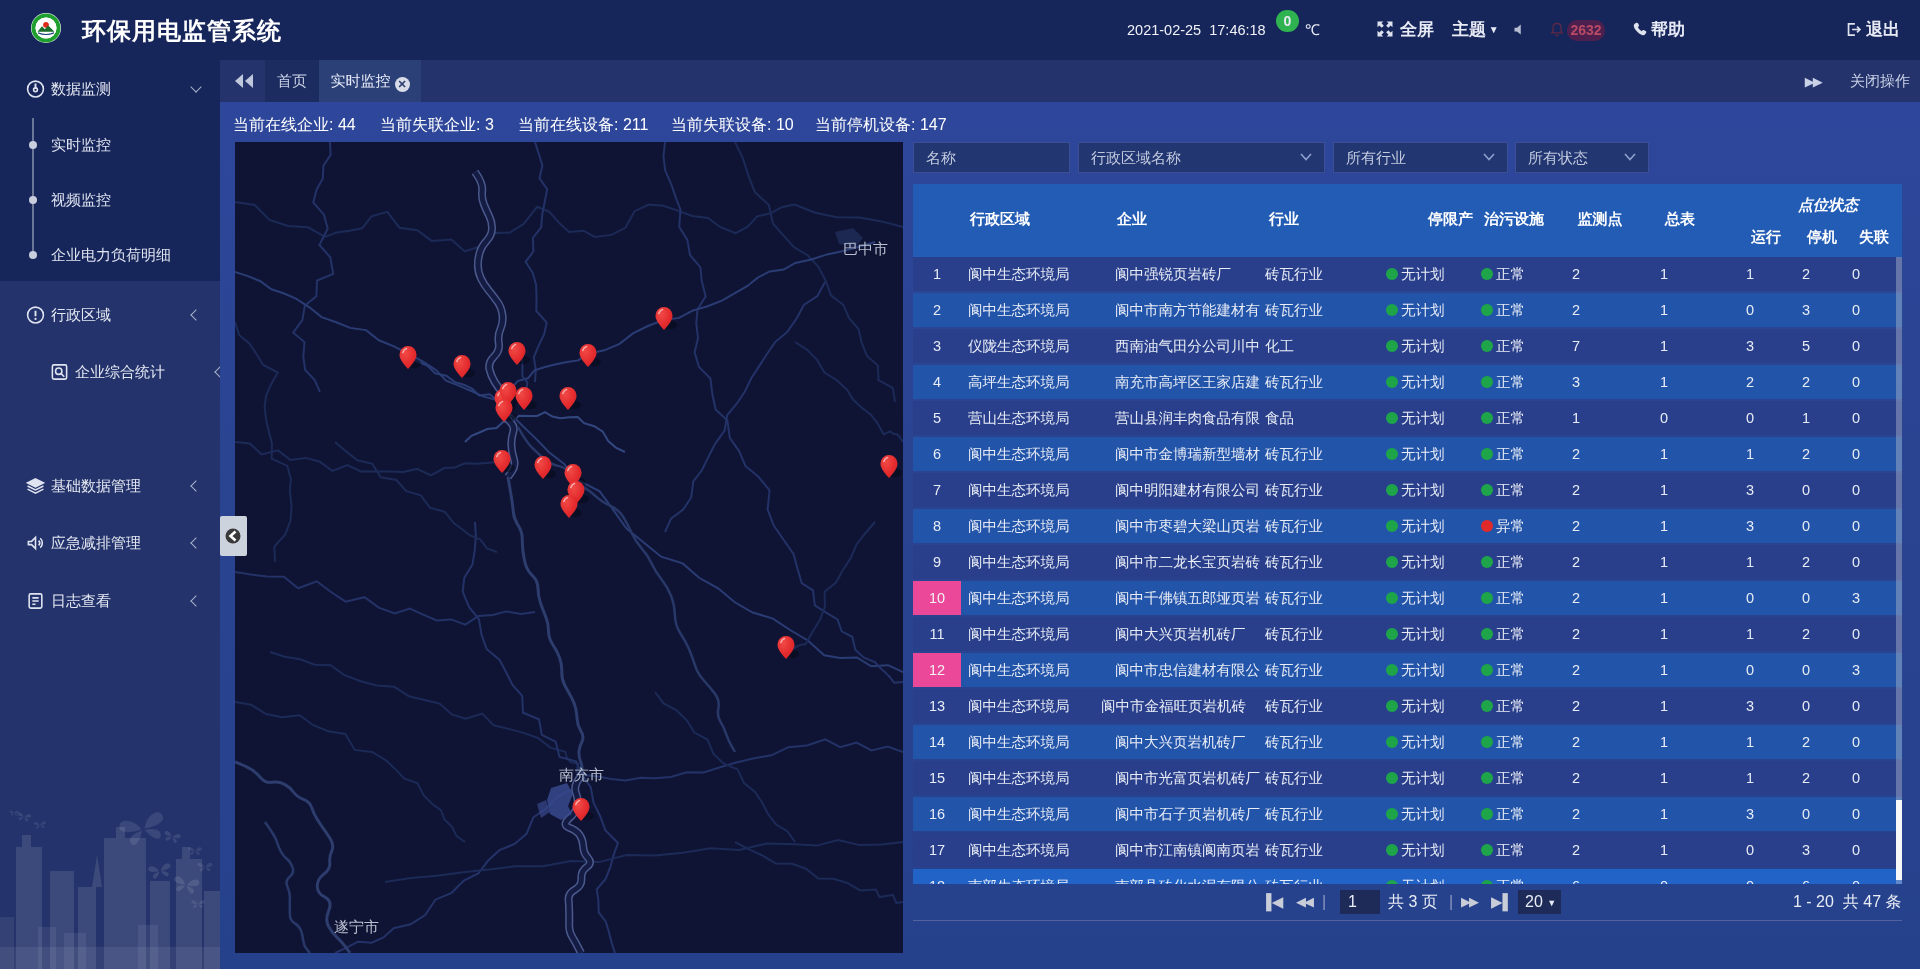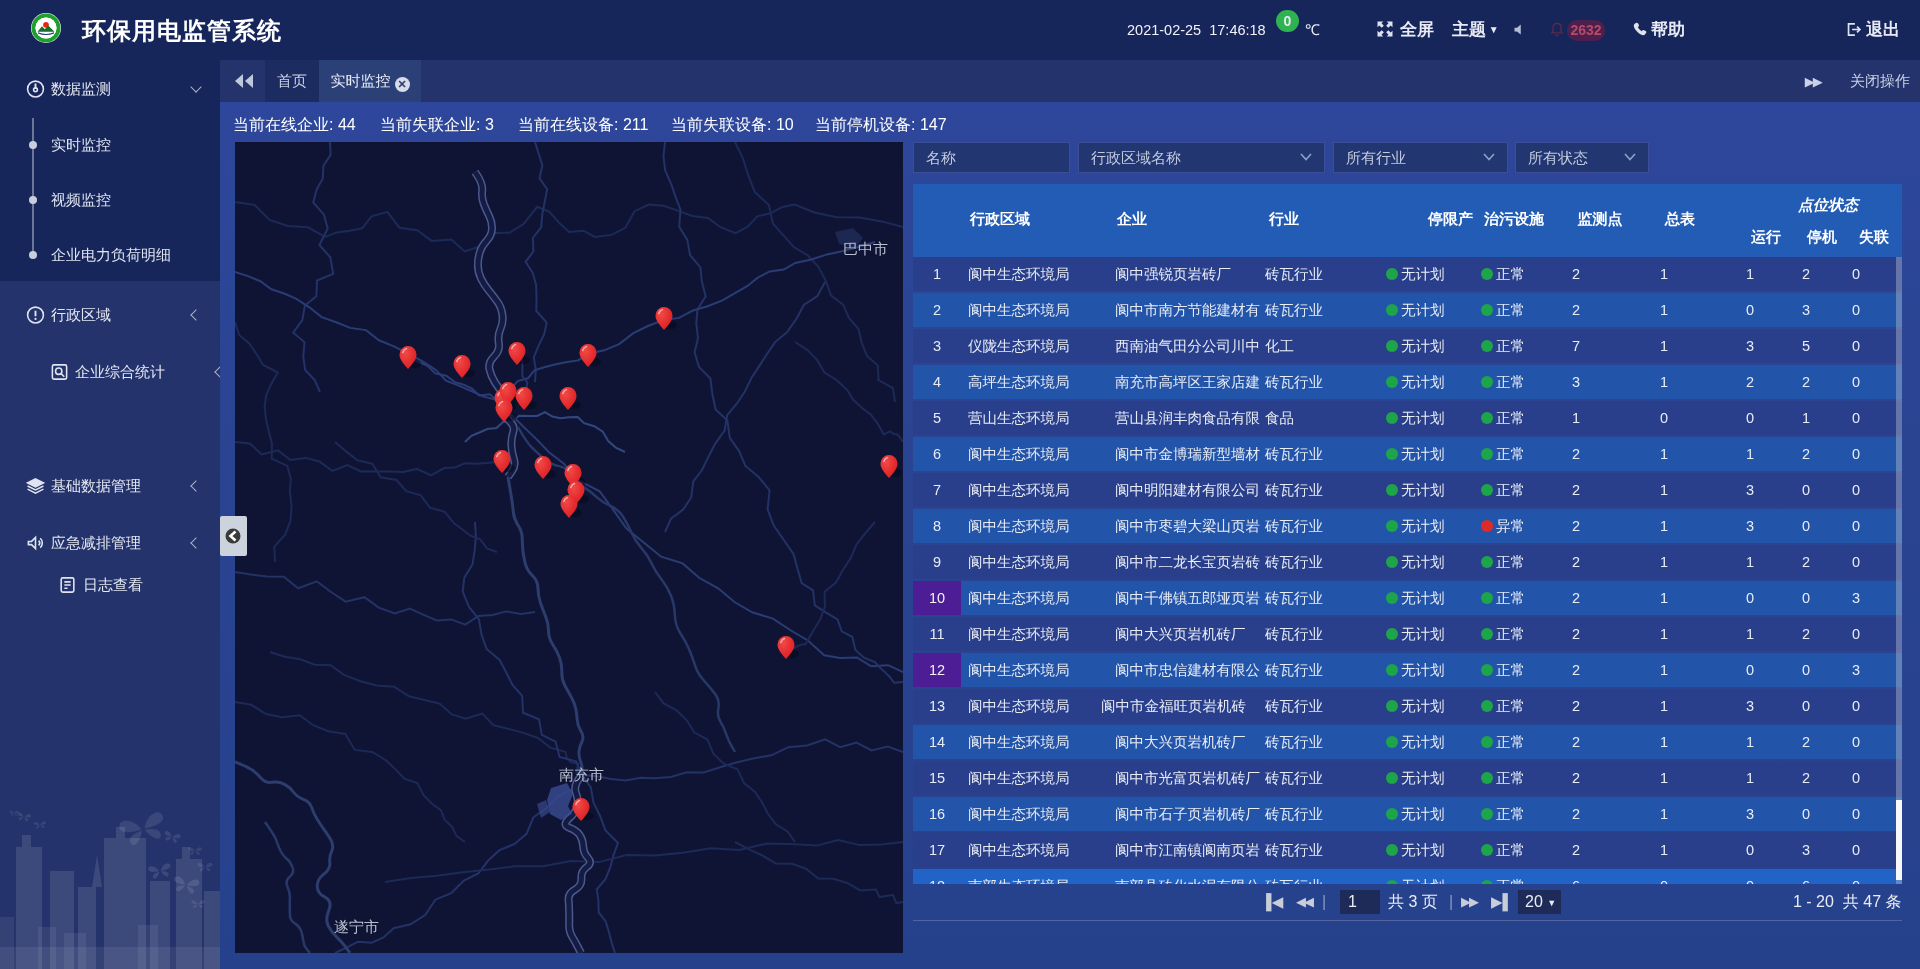--- a/index.html
+++ b/index.html
@@ -40,21 +40,21 @@
 .fchev{position:absolute;top:10px;right:12px;}
 #thead{position:absolute;left:0;top:42px;width:989px;height:73px;background:#235cb4;color:#fff;font-weight:bold;font-size:15px;}
 .th{position:absolute;text-align:center;white-space:nowrap;}
 #tbody{position:absolute;left:0;top:115px;width:989px;height:627px;overflow:hidden;}
 .row{position:relative;width:989px;height:34px;margin-bottom:2px;color:#e8ecf5;font-size:14.5px;}
 .row.odd{background:#293f8c;}
 .row.even{background:#2254aa;}
 .row.hover{background:#2263c8;}
 .cell{position:absolute;top:0;height:34px;line-height:34px;white-space:nowrap;overflow:hidden;}
 .num{left:0;width:48px;text-align:center;}
-.num.sel{background:#4c1d95;color:#f2f2f2;}
+.num.sel{background:#ec4899;color:#f2f2f2;}
 .dotg{display:inline-block;width:12px;height:12px;border-radius:50%;background:#1ea54a;margin-right:3px;vertical-align:-1px;}
 .dotr{display:inline-block;width:12px;height:12px;border-radius:50%;background:#e02a2a;margin-right:3px;vertical-align:-1px;}
 #pgbar{position:absolute;left:0;top:742px;width:989px;height:37px;background:#27428d;border-bottom:1px solid #54639f;color:#e8ecf5;font-size:16px;}
 .pgel{position:absolute;top:0;height:36px;line-height:36px;white-space:nowrap;}
 #scroll{position:absolute;left:983px;top:115px;width:6px;height:627px;background:rgba(175,185,205,0.45);}
 #scrollthumb{position:absolute;left:0;top:543px;width:6px;height:80px;background:#f8f8f8;}
 
 #wm{position:absolute;left:0;bottom:0;}
 </style>
 </head>
@@ -151,21 +151,21 @@
     </div>
 <div class="sb-item" style="top:454px;height:57px;">
       <svg width="19" height="19" viewBox="0 0 24 24" fill="none" stroke="#dfe4f0" stroke-width="2">
         <path d="M3 10 L3 14 L7 14 L12 19 L12 5 L7 10 Z"></path>
         <path d="M16 9 C18 11 18 13 16 15"></path>
         <path d="M18 6 C21.5 9 21.5 15 18 18"></path>
       </svg>
       <span class="txt">应急减排管理</span>
       <span class="chev chev-l"></span>
     </div>
-<div class="sb-item" style="top:496px;height:57px;margin-left:32px;">
+<div class="sb-item" style="top:512px;height:57px;">
       <svg width="19" height="19" viewBox="0 0 24 24" fill="none" stroke="#dfe4f0" stroke-width="2">
         <rect x="4" y="3" width="16" height="18" rx="2"></rect>
         <path d="M8 8 L16 8"></path>
         <path d="M8 12 L16 12"></path>
         <path d="M8 16 L12 16"></path>
       </svg>
       <span class="txt">日志查看</span>
       <span class="chev chev-l"></span>
     </div>
 <svg id="wm" width="220" height="160" viewBox="0 0 220 160" style="position:absolute;left:0;top:749px;">

